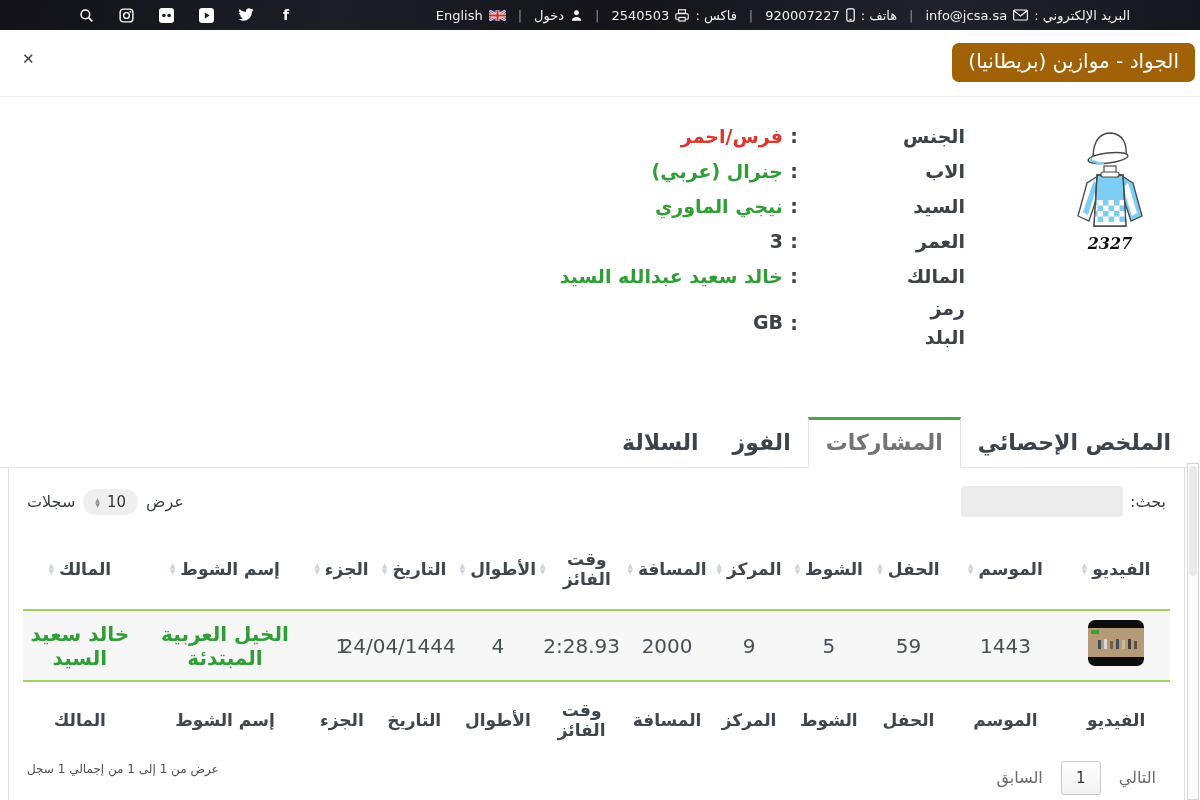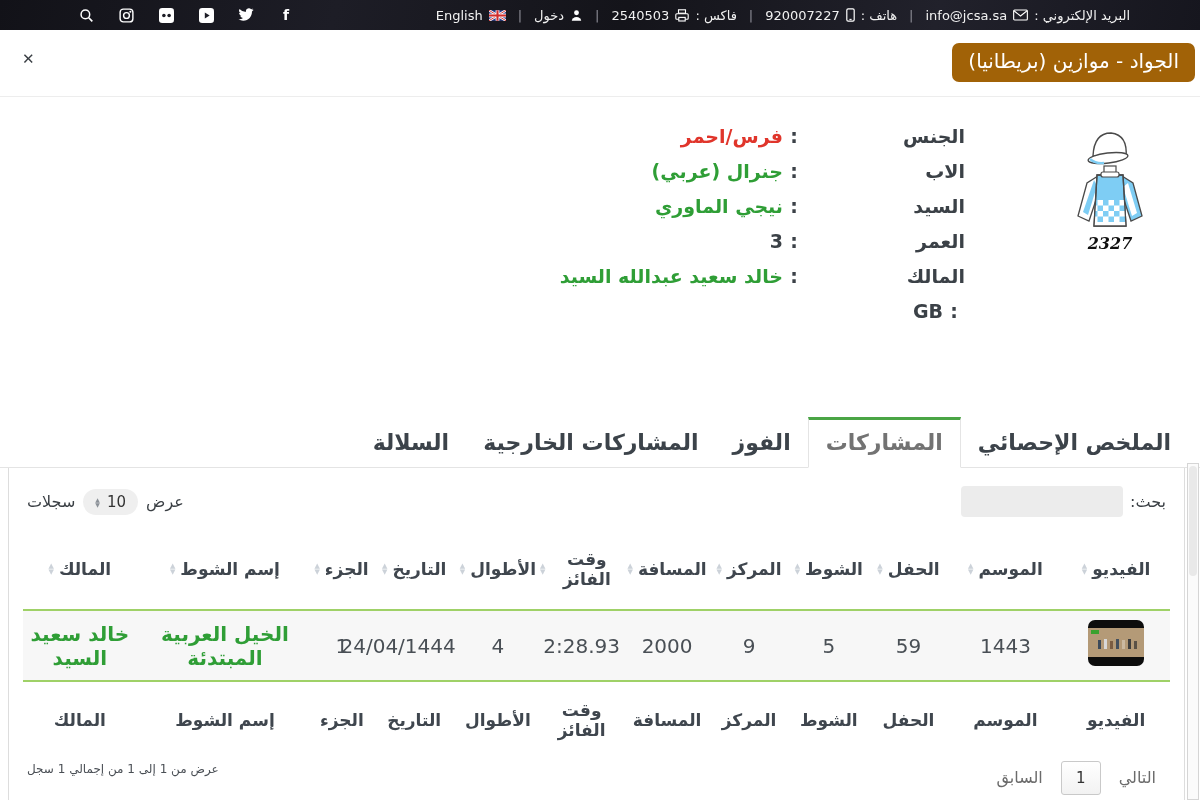--- a/index.html
+++ b/index.html
@@ -231,31 +231,32 @@
       <span class="f-label">العمر</span>
       <span class="f-colon">:</span>
       <span class="f-value v-dark">3</span>
     </div>
     <div class="f-row">
       <span class="f-label">المالك</span>
       <span class="f-colon">:</span>
       <span class="f-value v-green">خالد سعيد عبدالله السيد</span>
     </div>
     <div class="f-row">
+      <span class="f-label">رمز
+البلد</span>
       <span class="f-colon">:</span>
       <span class="f-value v-dark">GB</span>
     </div>
   </div>
 </div>
 
 <div class="tabs">
   <div class="tab">الملخص الإحصائي</div>
   <div class="tab active">المشاركات</div>
   <div class="tab">الفوز</div>
-  <div class="tab">المشاركات الخارجية</div>
   <div class="tab">السلالة</div>
 </div>
 
 <div class="panel">
   <div class="controls">
     <div class="search-group">
       <span>بحث:</span>
       <input class="search-input" type="text" style="">
     </div>
     <div class="length-group">

